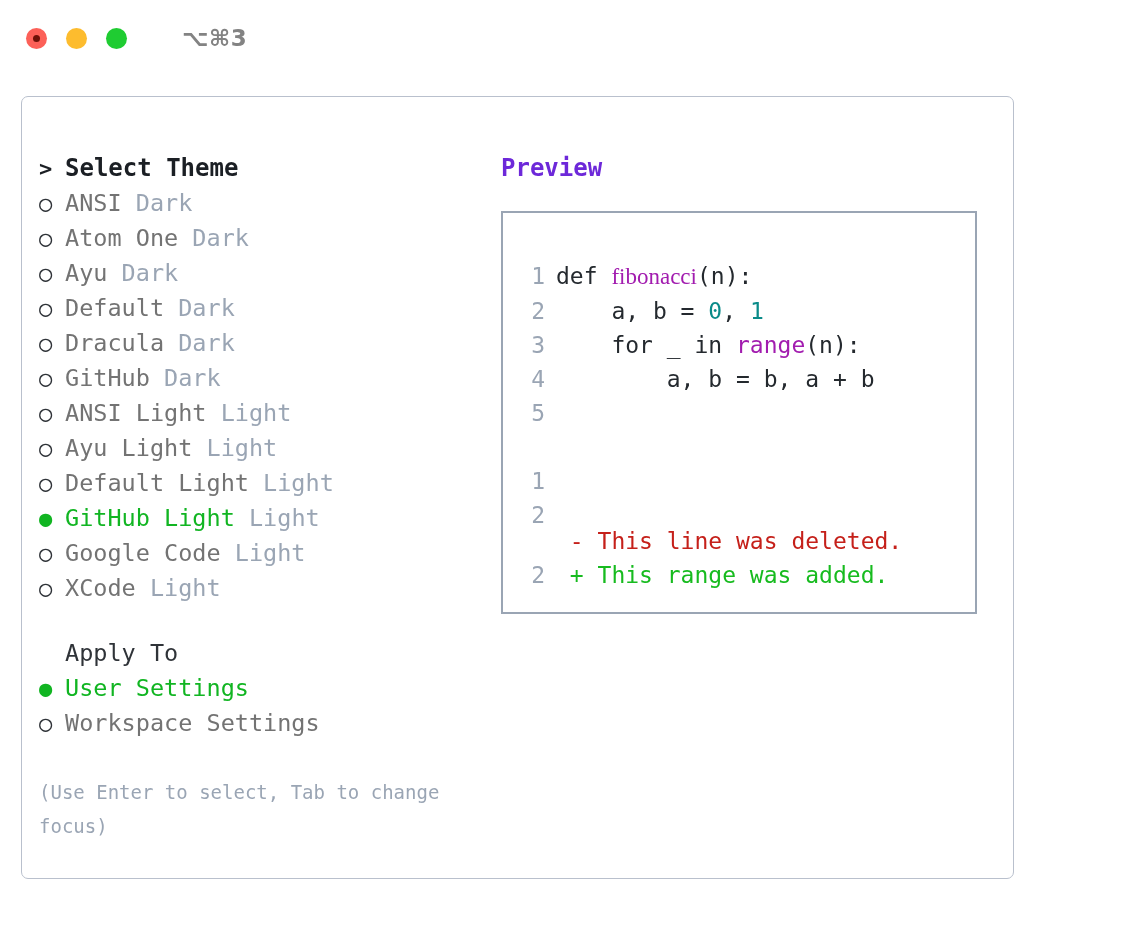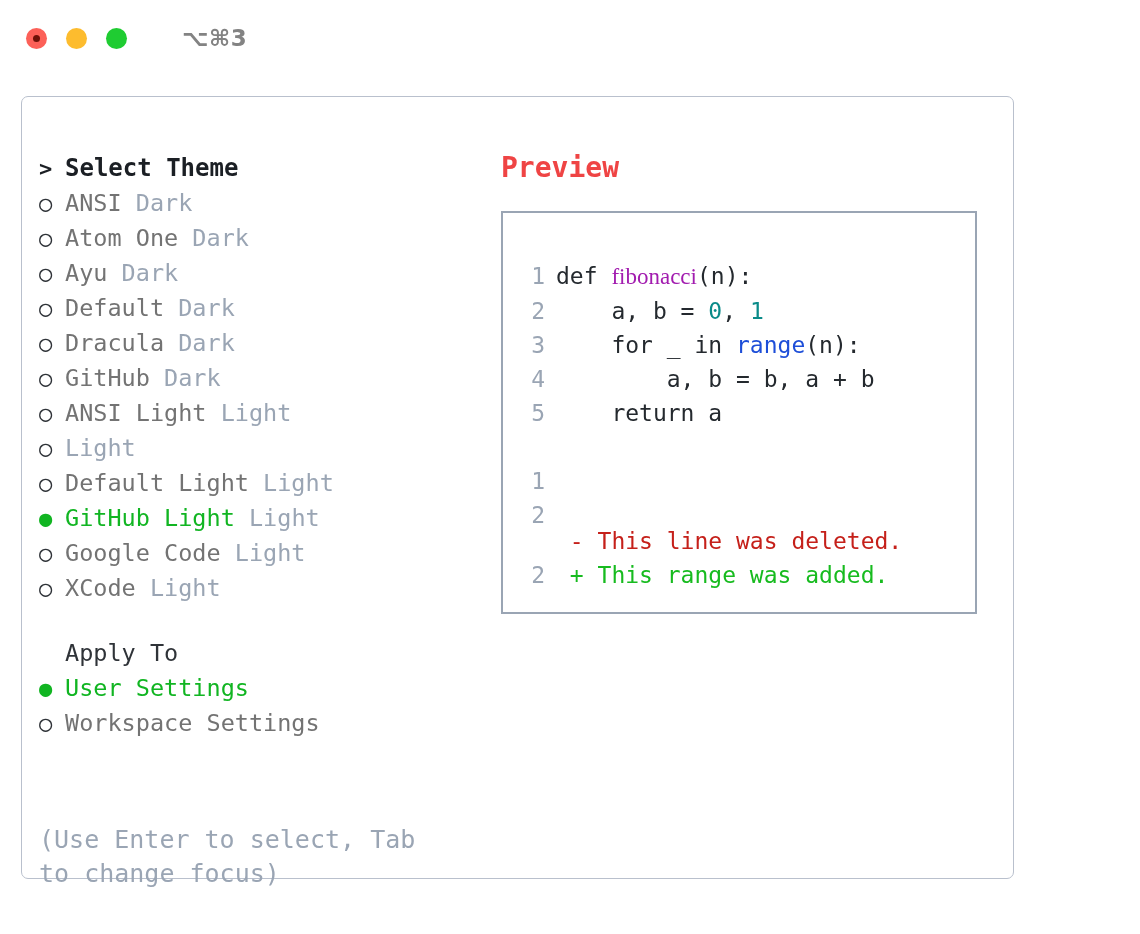--- a/index.html
+++ b/index.html
@@ -121,38 +121,37 @@
 
   .label { color: #737373; }
   .label.sel { color: #11b522; text-align: right; }
   .suffix { color: #9aa5b4; }
 
   .spacer-sm { height: 30px; }
   .spacer-md { height: 34px; }
 
   .hint {
     color: #9aa5b4;
-    font-size: 25px;
+    font-size: 19px;
     line-height: 34px;
     width: 410px;
     white-space: normal;
-    margin-top: 48px;
   }
 
   
   .right-col {
     position: absolute;
     left: 479px;
     top: 54px;
     width: 490px;
   }
   .preview-title {
     font-weight: bold;
-    color: #ef4444;
-    font-size: 28px;
+    color: #6d28d9;
+    font-size: 24px;
     line-height: 34px;
   }
   .code-box {
     margin-top: 26px;
     width: 476px;
     height: 403px;
     border: 2px solid #9aa5b4;
     box-sizing: border-box;
     padding: 46px 0 0 16px;
   }
@@ -167,21 +166,21 @@
     width: 26px;
     flex: 0 0 26px;
     text-align: right;
     margin-right: 11px;
   }
   .code-text { color: #24292e; }
 
   .tok-plain { color: #24292e; }
   .tok-fn    { color: #a21caf; font-family: Liberation Serif, serif; }
   .tok-num   { color: #0a8b89; }
-  .tok-call  { color: #1d4ed8; }
+  .tok-call  { color: #a21caf; }
 
   .diff-gap { height: 34px; }
   .diff-context { color: #848d97; }
   .diff-del { color: #c5201a; margin-top: 26px; }
   .diff-add { color: #17bb1f; }
 </style>
 </head>
 <body>
 
 <div class="window">
@@ -204,21 +203,21 @@
       </div>
 
       <div id="theme-list">
           <div class="row"><span class="bullet">○</span><span class="label">ANSI </span><span class="suffix">Dark</span></div>
           <div class="row"><span class="bullet">○</span><span class="label">Atom One </span><span class="suffix">Dark</span></div>
           <div class="row"><span class="bullet">○</span><span class="label">Ayu </span><span class="suffix">Dark</span></div>
           <div class="row"><span class="bullet">○</span><span class="label">Default </span><span class="suffix">Dark</span></div>
           <div class="row"><span class="bullet">○</span><span class="label">Dracula </span><span class="suffix">Dark</span></div>
           <div class="row"><span class="bullet">○</span><span class="label">GitHub </span><span class="suffix">Dark</span></div>
           <div class="row"><span class="bullet">○</span><span class="label">ANSI Light </span><span class="suffix">Light</span></div>
-          <div class="row"><span class="bullet">○</span><span class="suffix">Light</span></div>
+          <div class="row"><span class="bullet">○</span><span class="label">Ayu Light </span><span class="suffix">Light</span></div>
           <div class="row"><span class="bullet">○</span><span class="label">Default Light </span><span class="suffix">Light</span></div>
           <div class="row"><span class="bullet sel">●</span><span class="label sel">GitHub Light </span><span class="suffix">Light</span></div>
           <div class="row"><span class="bullet">○</span><span class="label">Google Code </span><span class="suffix">Light</span></div>
           <div class="row"><span class="bullet">○</span><span class="label">XCode </span><span class="suffix">Light</span></div>
         </div>
 
       <div class="spacer-sm"></div>
 
       <div class="row sub-heading">
         <span class="bullet blank">○</span><span>Apply To</span>
@@ -235,21 +234,21 @@
     </div>
 
     <div class="right-col">
       <div class="preview-title">Preview</div>
       <div class="code-box">
         <div id="code-lines">
             <div class="code-line"><span class="lineno">1</span><span class="code-text"><span class="tok-plain">def </span><span class="tok-fn">fibonacci</span><span class="tok-plain">(n):</span></span></div>
             <div class="code-line"><span class="lineno">2</span><span class="code-text"><span class="tok-plain">    a, b = </span><span class="tok-num">0</span><span class="tok-plain">, </span><span class="tok-num">1</span></span></div>
             <div class="code-line"><span class="lineno">3</span><span class="code-text"><span class="tok-plain">    for _ in </span><span class="tok-call">range</span><span class="tok-plain">(n):</span></span></div>
             <div class="code-line"><span class="lineno">4</span><span class="code-text"><span class="tok-plain">        a, b = b, a + b</span></span></div>
-            <div class="code-line"><span class="lineno">5</span><span class="code-text"><span class="tok-plain">    return a</span></span></div>
+            <div class="code-line"><span class="lineno">5</span></div>
           </div>
         <div class="diff-gap"></div>
         <div id="diff-lines">
             <div class="code-line"><span class="lineno">1</span></div>
             <div class="code-line"><span class="lineno">2</span><span class="diff-del"> - This line was deleted.</span></div>
             <div class="code-line"><span class="lineno">2</span><span class="diff-add"> + This range was added.</span></div>
           </div>
       </div>
     </div>
 

